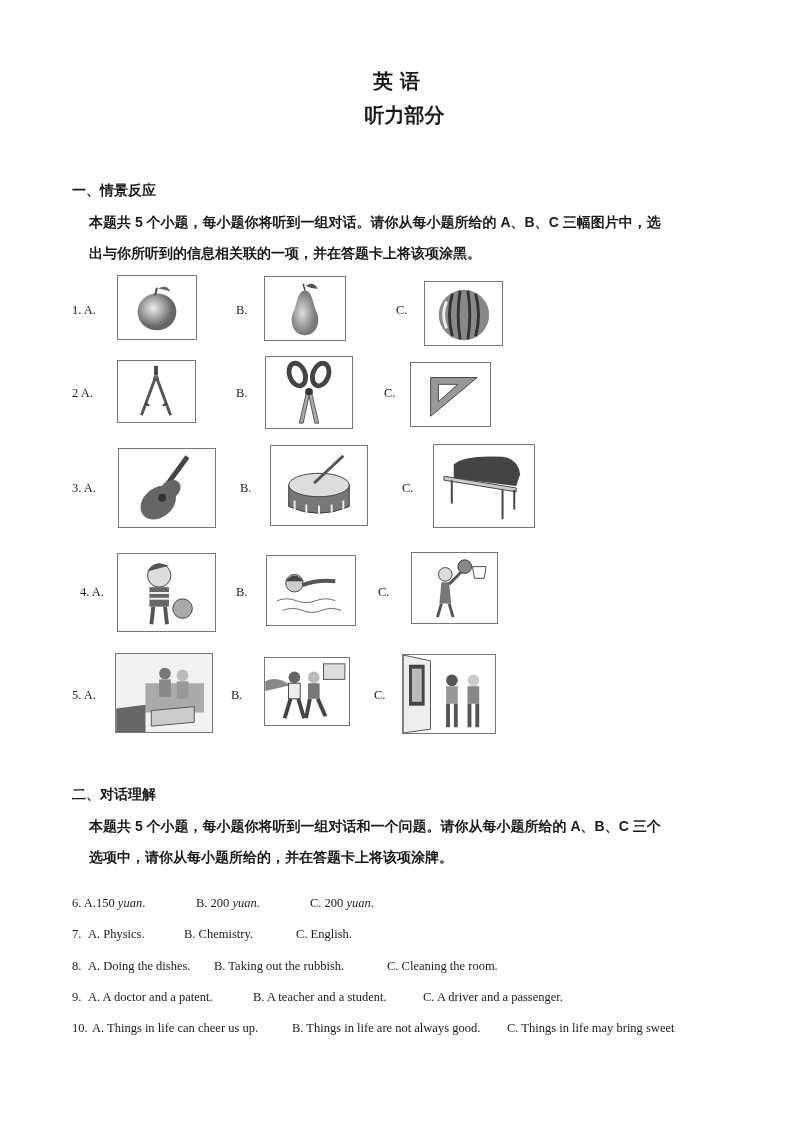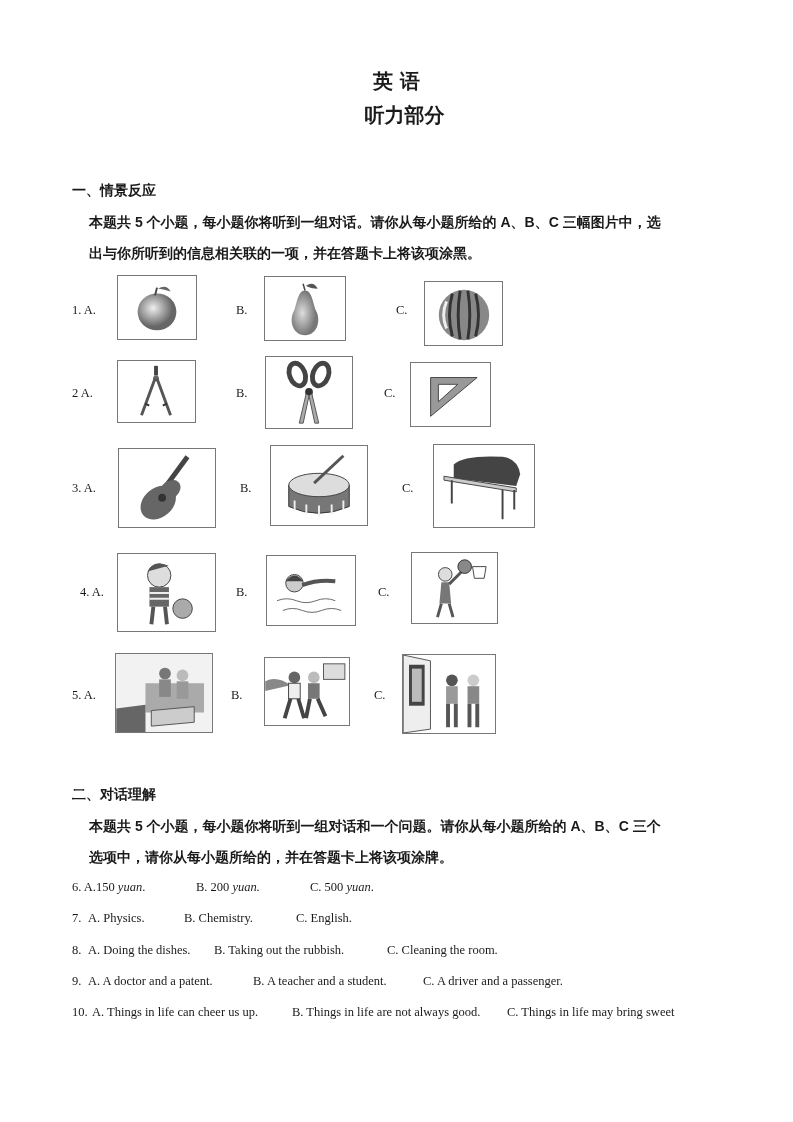--- a/index.html
+++ b/index.html
@@ -8,21 +8,21 @@
   .abs { position:absolute; }
   .title { left:0; width:793px; text-align:center; font-weight:bold; font-size:20px;
            font-family:"DejaVu Sans", sans-serif; }
   .section-h { left:72px; font-weight:bold; font-size:14px; font-family:"DejaVu Sans", sans-serif; }
   .instr { left:72px; width:660px; font-weight:bold; font-size:14px; line-height:31px;
            font-family:Liberation Sans, sans-serif;margin-left:17px; }
   .lbl { font-size:12.5px; }
   .pic { border:1px solid #777; background:#fff; box-sizing:border-box; overflow:hidden; }
   .pic svg { width:100%; height:100%; display:block; }
   .opt-line { left:72px; font-size:12.5px; white-space:nowrap; }
-  .opt-line span { position:absolute; white-space:nowrap; }
+  .opt-line span { position:absolute; white-space:nowrap;margin-top:16px; }
   i { font-style:italic; }
 </style>
 </head>
 <body>
 
 <div class="abs title" style="top:68px;">英 语</div>
 <div class="abs title" style="top:102px;padding-left:8px;">听力部分</div>
 
 <div class="abs section-h" style="top:182px;">一、情景反应</div>
 <div class="abs instr" style="top:207px;">
@@ -203,21 +203,21 @@
 
 <div class="abs section-h" style="top:786px;">二、对话理解</div>
 <div class="abs instr" style="top:811px;">
   <div>本题共 5 个小题，每小题你将听到一组对话和一个问题。请你从每小题所给的 A、B、C 三个</div>
   <div>选项中，请你从每小题所给的，并在答题卡上将该项涂牌。</div>
 </div>
 
 <div class="abs opt-line" style="top:880px;">
   <span style="left:0;"><span style="position:static">6.</span> <span style="position:static">A.150 </span><i>yuan</i><span style="position:static">.</span></span>
   <span style="left:124px;"><span style="position:static">B. 200 </span><i>yuan.</i></span>
-  <span style="left:238px;"><span style="position:static">C. 500 </span><i>yuan</i><span style="position:static">.</span></span>
+  <span style="left:238px;"><span style="position:static">C. 200 </span><i>yuan</i><span style="position:static">.</span></span>
 </div>
 
 <div class="abs opt-line" style="top:911px;">
   <span style="left:0;">7.</span>
   <span style="left:16px;">A. Physics.</span>
   <span style="left:112px;">B. Chemistry.</span>
   <span style="left:224px;">C. English.</span>
 </div>
 
 <div class="abs opt-line" style="top:943px;">

